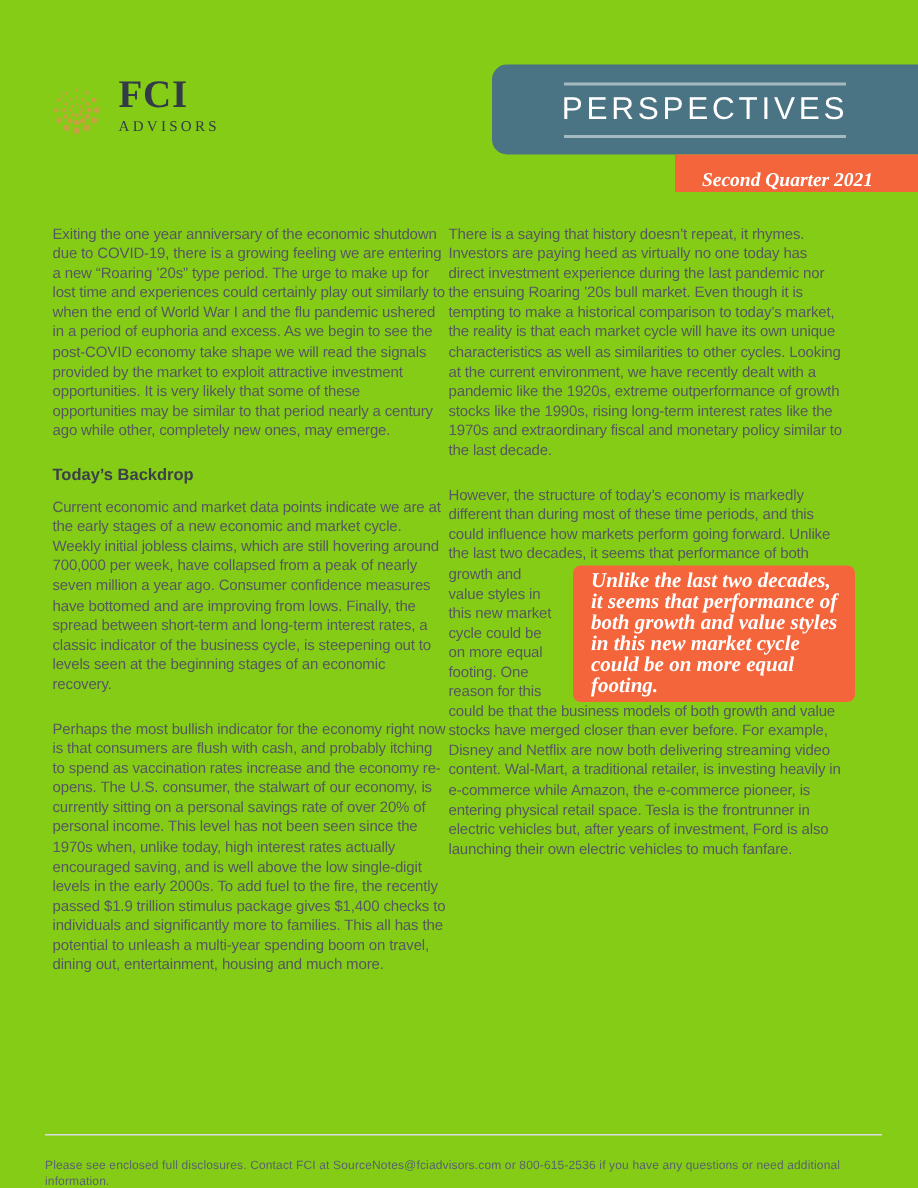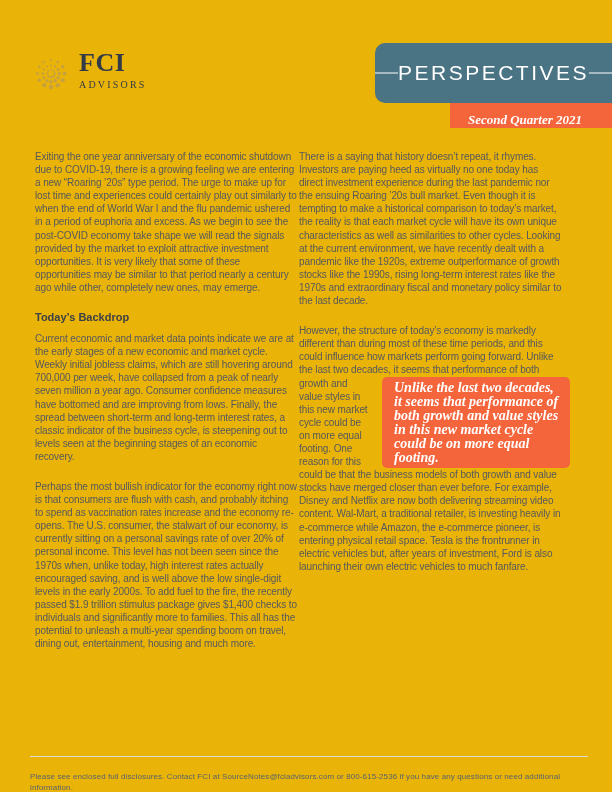--- a/index.html
+++ b/index.html
@@ -1,28 +1,28 @@
 <!DOCTYPE html>
 <html><head>
 <meta charset="utf-8">
 <style>
   html,body{margin:0;padding:0;background:#ffffff;}
   .page{
-    position:relative;width:612px;height:792px;background:#eab308;overflow:hidden;
+    position:relative;width:612px;height:792px;background:#84cc16;overflow:hidden;
     font-family:"Liberation Sans",sans-serif;
   }
   
   .logo{position:absolute;left:33px;top:50px;display:flex;align-items:flex-start;gap:10px;}
   .logo svg{margin-top:4px;}
   .brand-fci{font-family:"Liberation Serif",serif;font-size:26px;font-weight:700;
     color:#333B49;letter-spacing:.5px;line-height:26px;}
   .brand-adv{font-family:"Liberation Serif",serif;font-size:10px;font-weight:400;
     color:#333B49;letter-spacing:2.2px;margin-top:3px;}
-  .banner{position:absolute;top:43px;right:0;width:237px;height:60px;background:#4A7383;
-    border-radius:10px 0 0 10px;display:flex;justify-content:center;align-items:center;}
+  .banner{position:absolute;top:43px;right:0;width:284px;height:60px;background:#4A7383;
+    border-radius:10px 0 0 10px;display:flex;flex-direction:column;justify-content:center;align-items:center;}
   .banner .rule{width:188px;height:2px;background:rgba(255,255,255,.5);}
   .banner-title{color:#fff;font-size:21px;letter-spacing:2.5px;padding:4px 0 5px 0;font-weight:400;}
   .ribbon{position:absolute;top:103px;right:0;width:162px;height:25px;background:#F4653C;
     display:flex;align-items:flex-end;justify-content:center;padding-right:12px;box-sizing:border-box;}
   .ribbon span{color:#fff;font-family:"Liberation Serif",serif;font-style:italic;font-weight:700;font-size:13px;}
   
   .article{position:absolute;left:35px;right:32px;top:150px;}
   .article h1{margin:0 0 4px 0;font-family:"Liberation Serif",serif;font-style:italic;
     font-weight:400;font-size:17px;color:#53565B;}
   .byline{margin:0 0 16px 0;font-family:"Liberation Serif",serif;font-style:italic;

